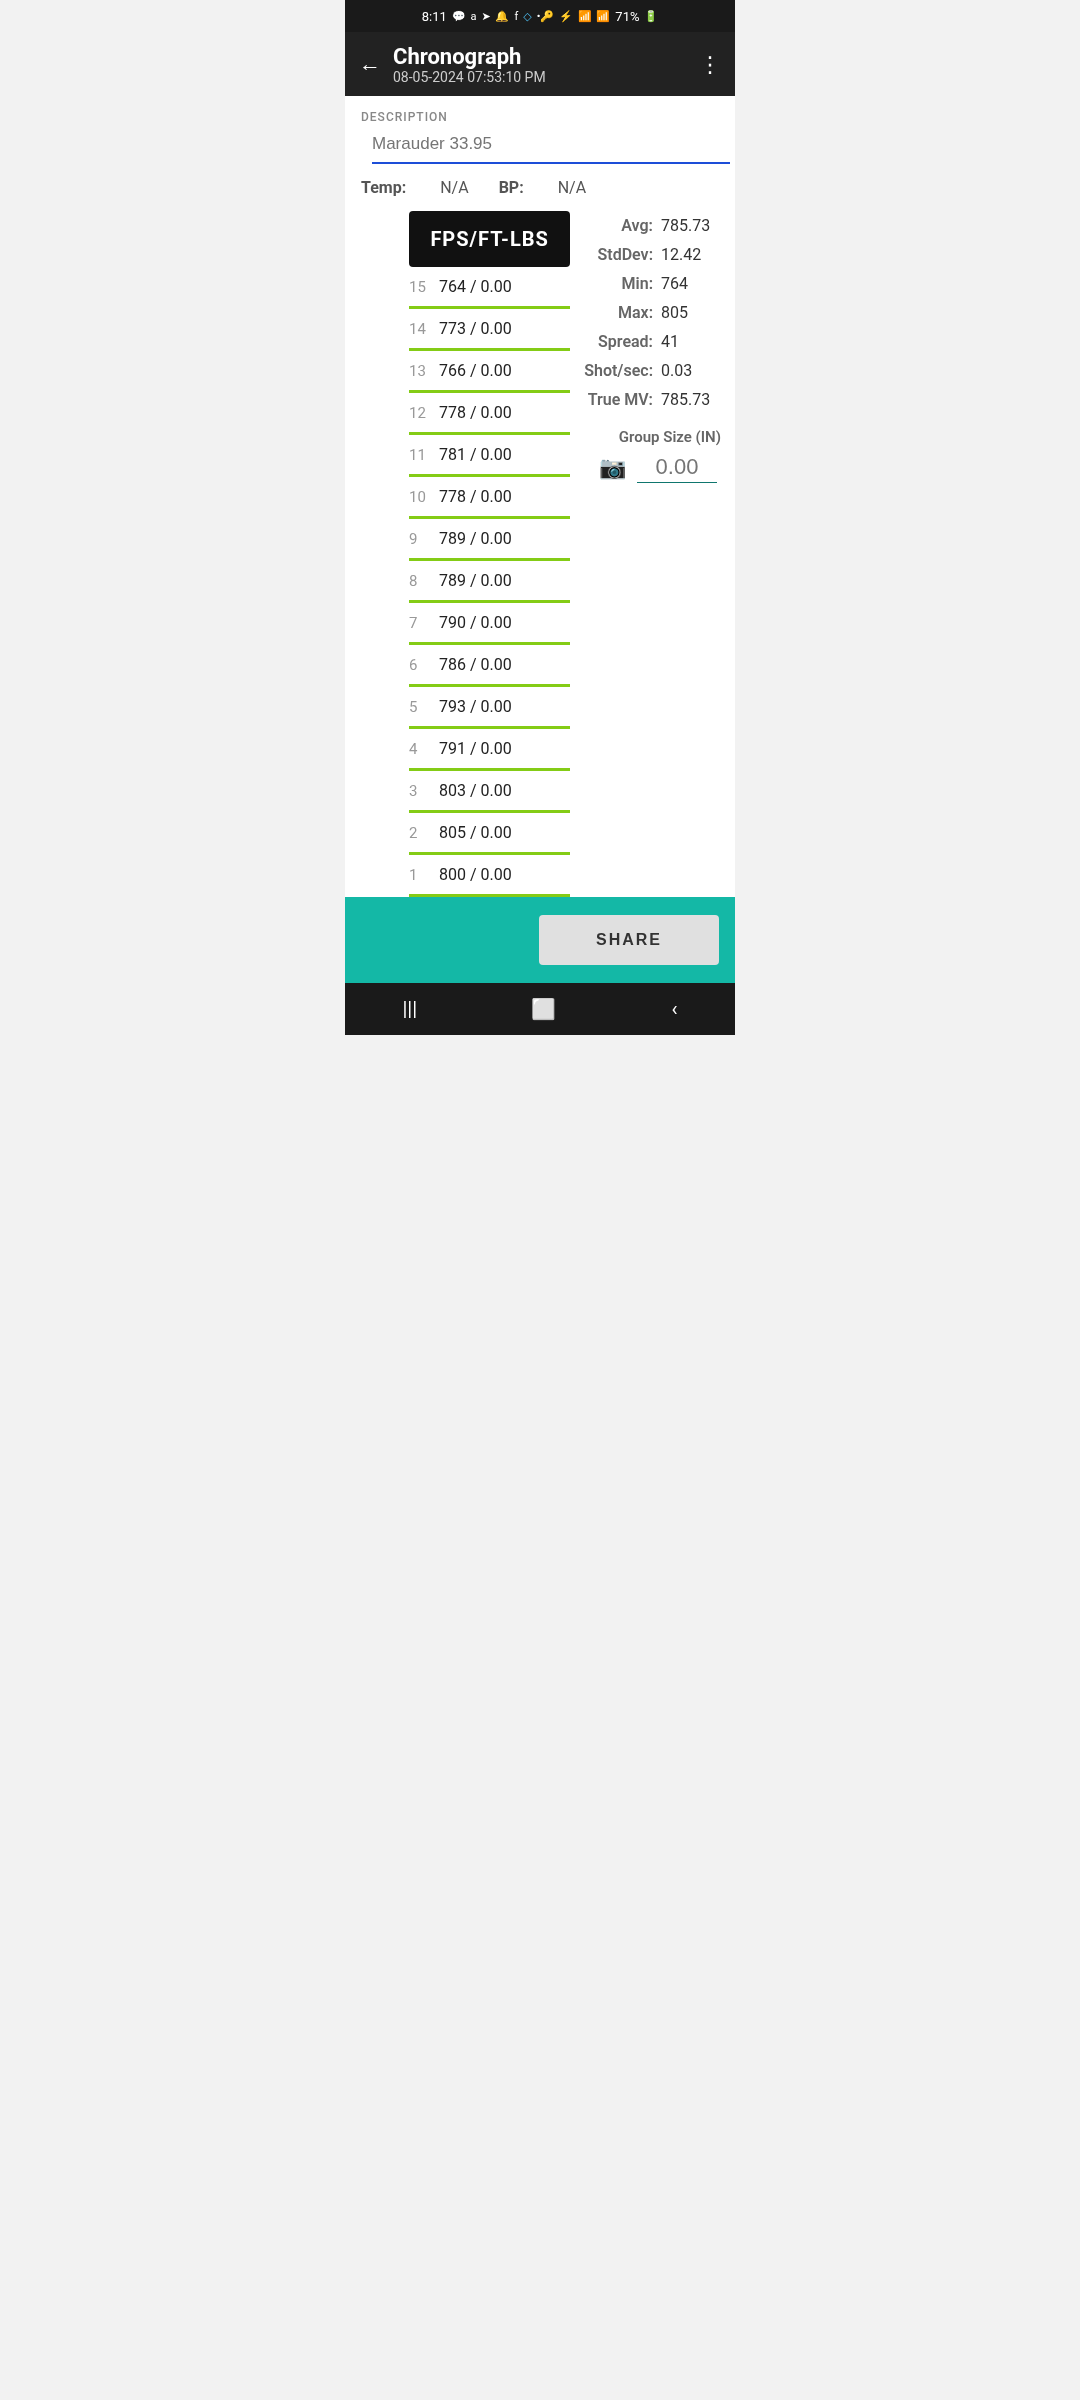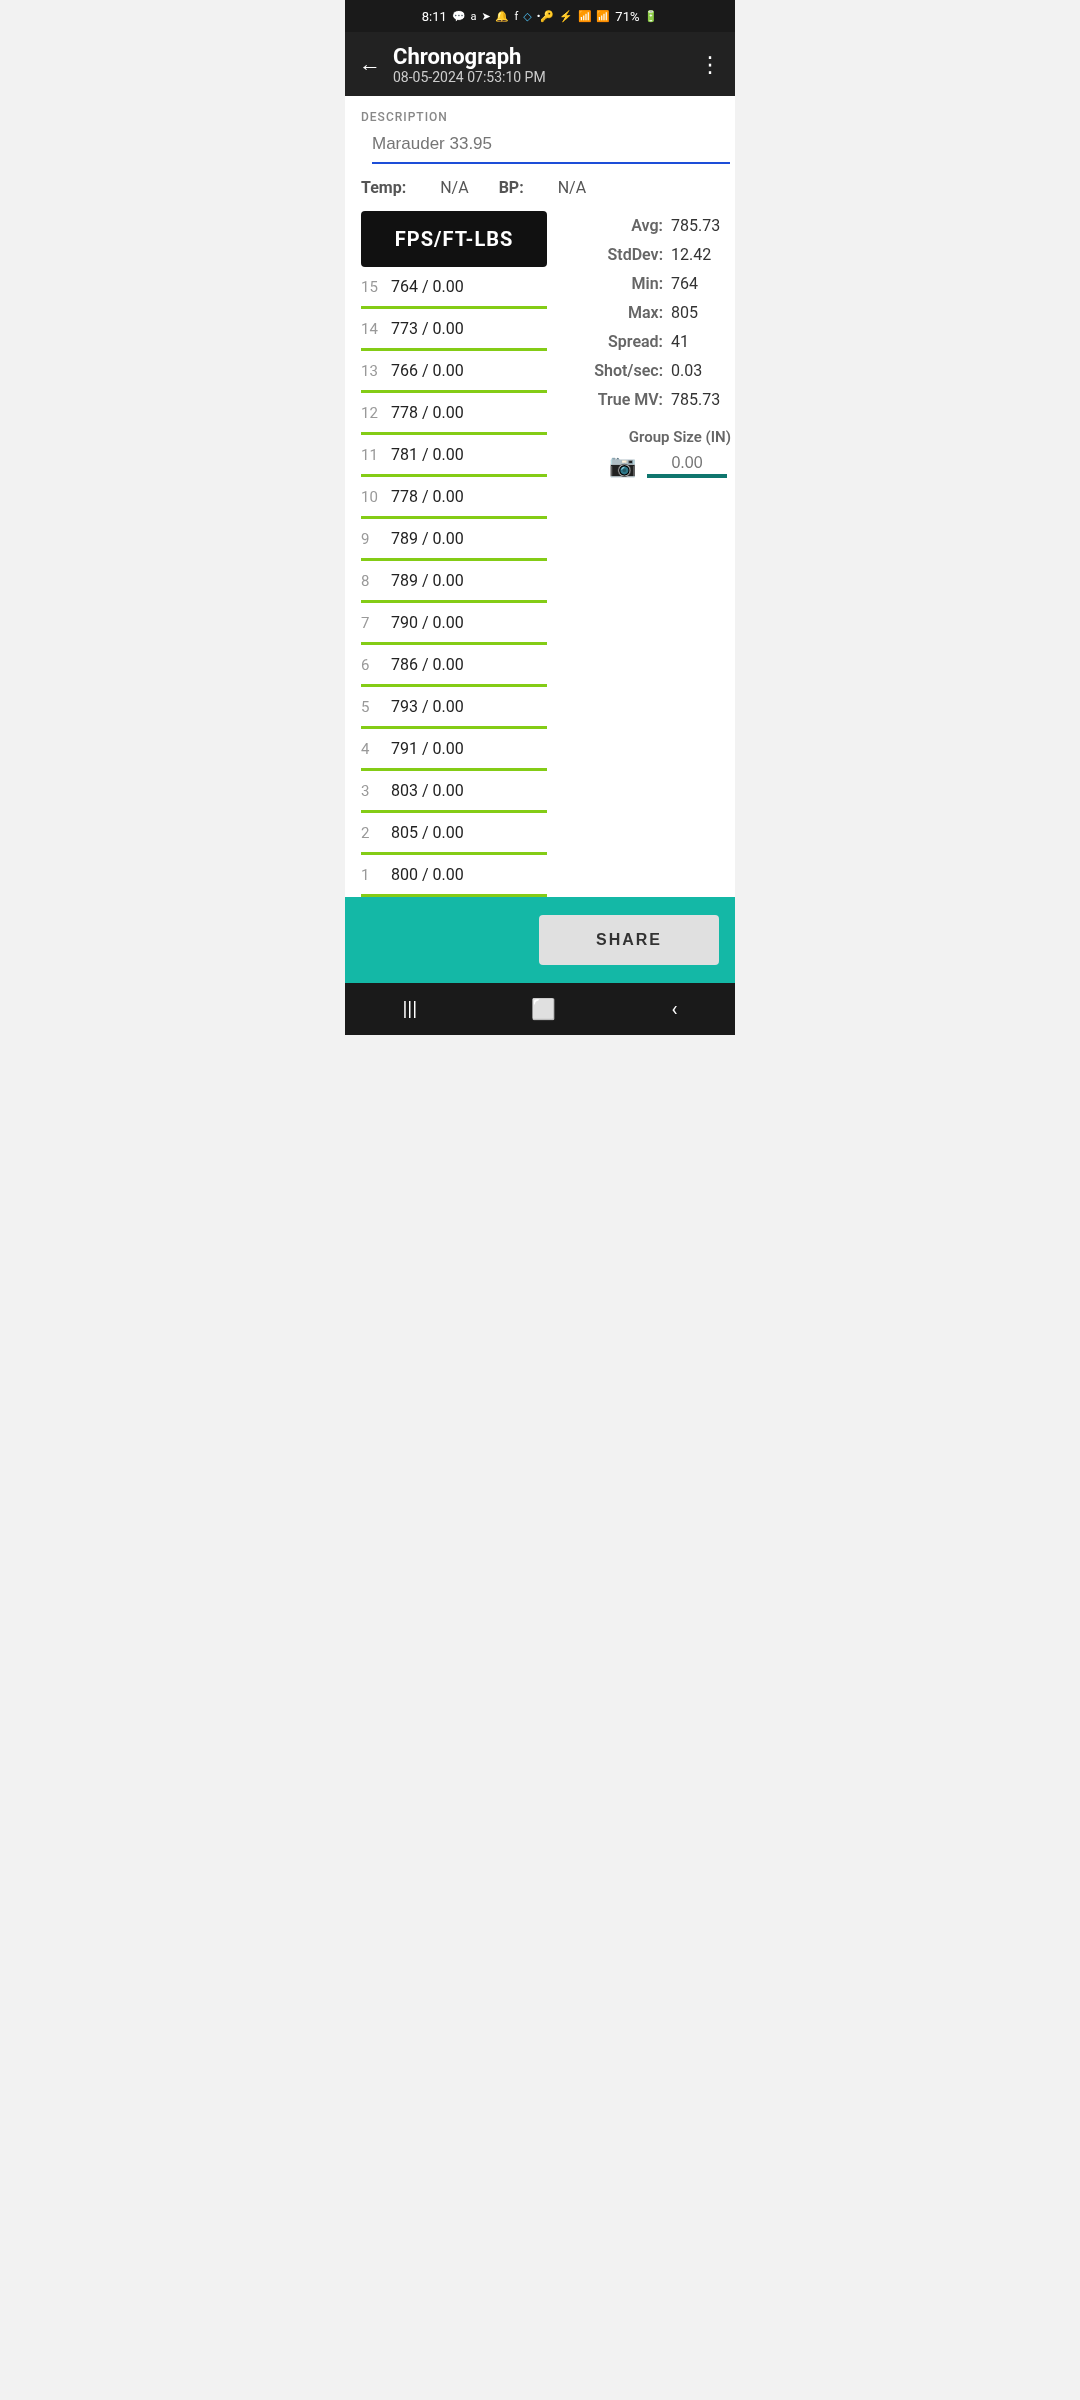--- a/index.html
+++ b/index.html
@@ -93,22 +93,23 @@
       gap: 30px;
       padding: 14px 0 10px 0;
       font-size: 16px;
       color: #555;
     }
     .meta-label { font-weight: bold; }
     .meta-value { color: #555; margin-left: 4px; }
 
     .data-section {
       display: flex;
-      gap: 12px;
+      gap: 2px;
       margin-top: 4px;
+      margin-left: 48px;
     }
 
     .shots-column {
       flex: 0 0 52%;
     }
 
     .unit-button {
       background: #111;
       color: #fff;
       text-align: center;
@@ -179,23 +180,23 @@
       gap: 10px;
       padding-right: 4px;
     }
     .camera-icon {
       font-size: 22px;
       color: #888;
       cursor: pointer;
     }
     .group-size-input {
       border: none;
-      border-bottom: 4px solid #0f766e;
+      border-bottom: 1px solid #0f766e;
       width: 80px;
-      font-size: 16px;
+      font-size: 22px;
       color: #bbb;
       text-align: center;
       outline: none;
       background: transparent;
       padding: 2px 0;
     }
 
     
     .bottom-area {
       background: #14b8a6;

